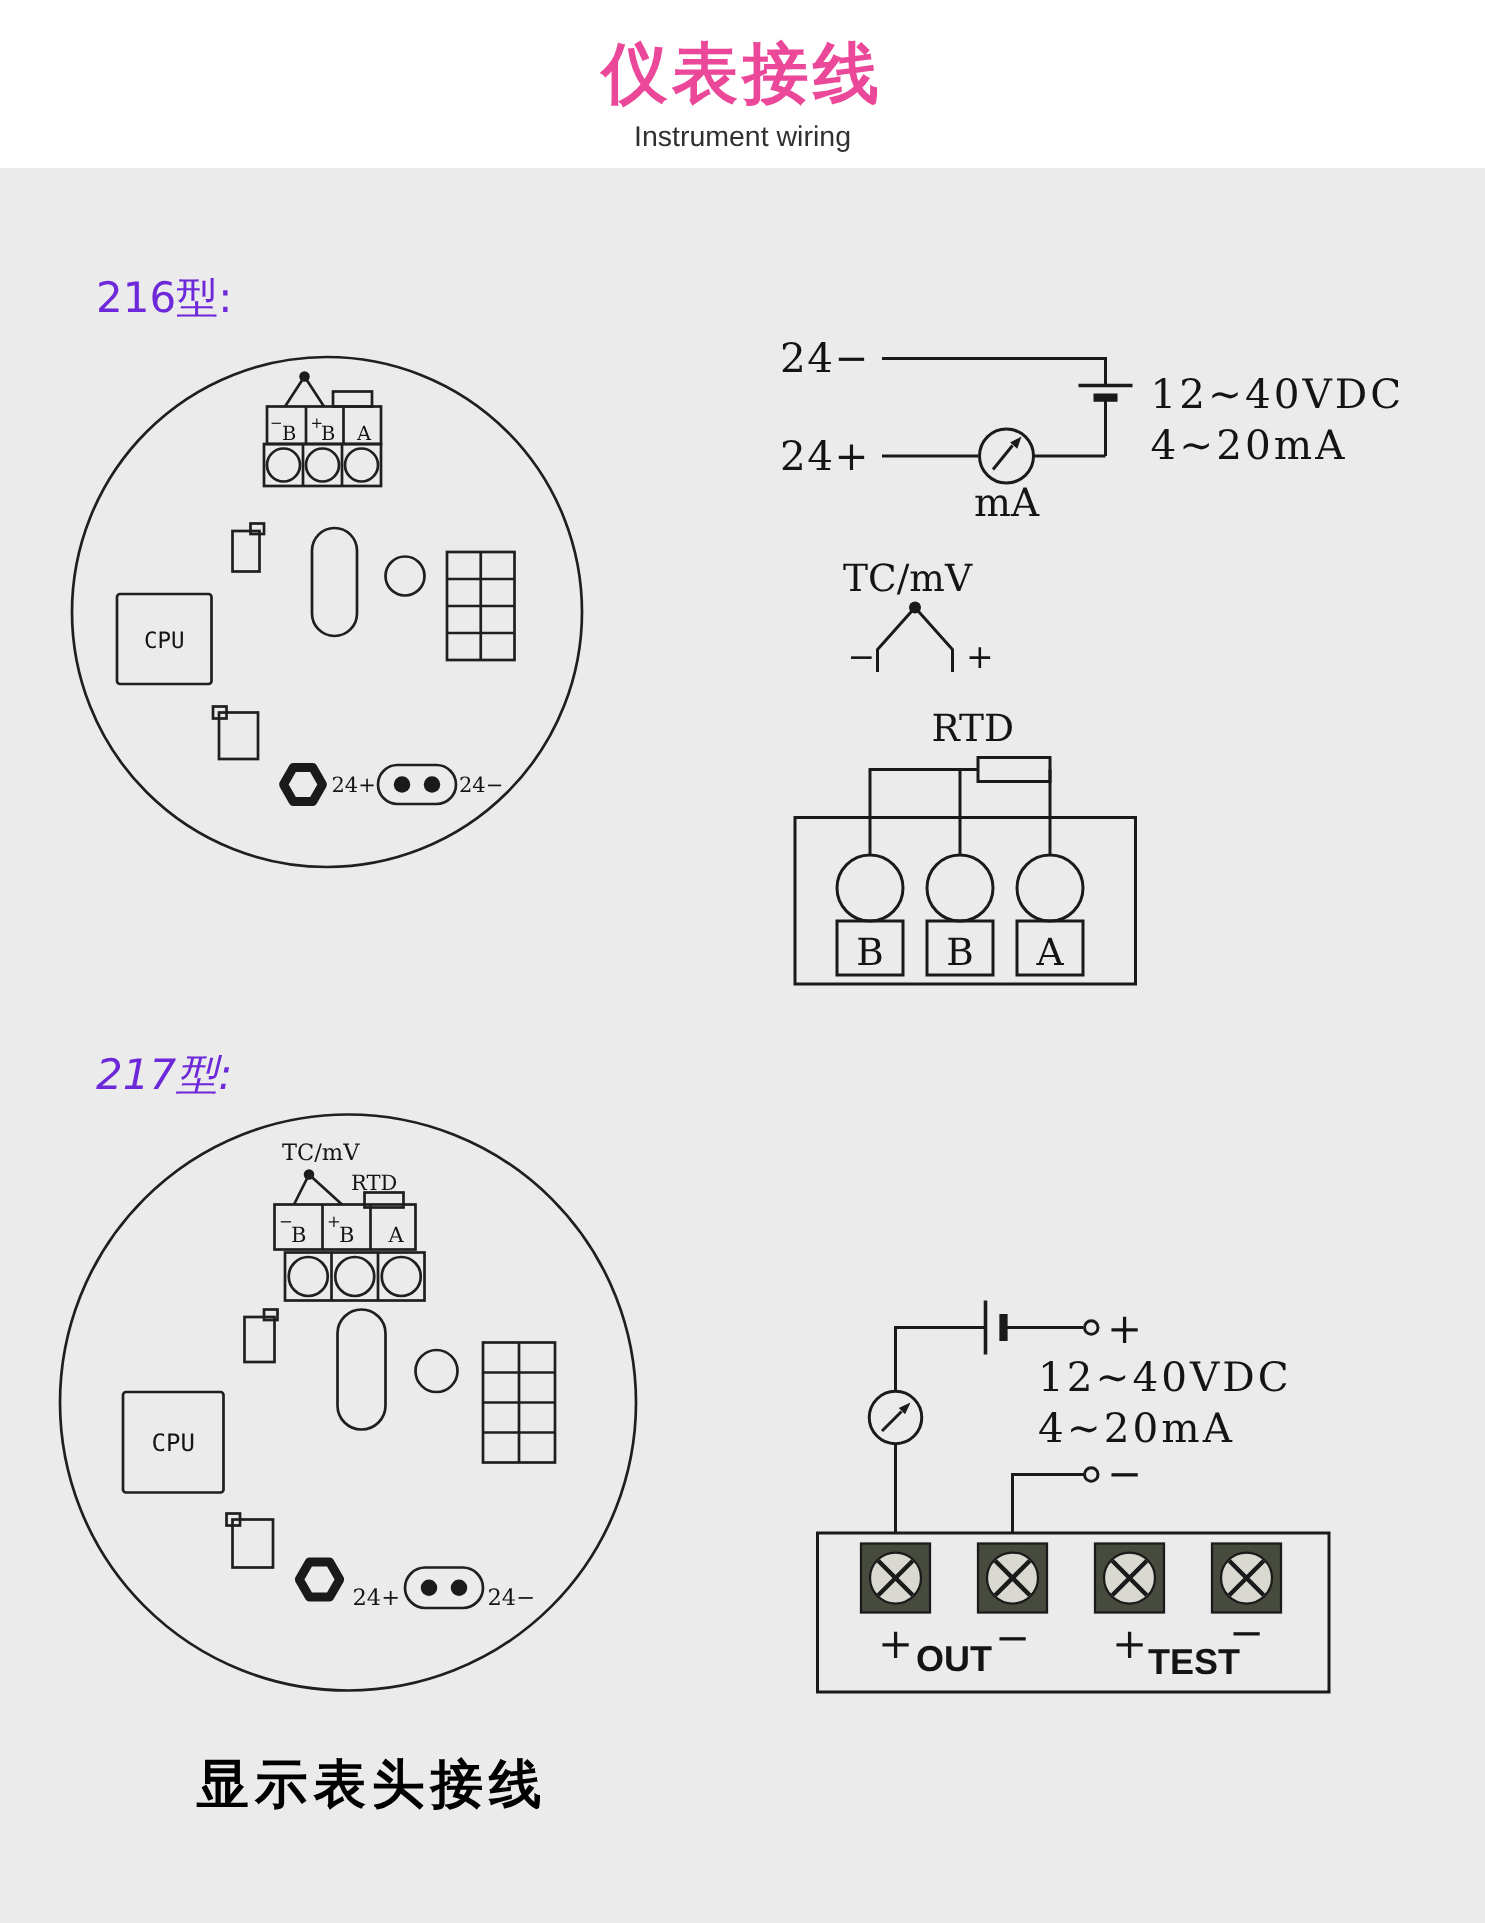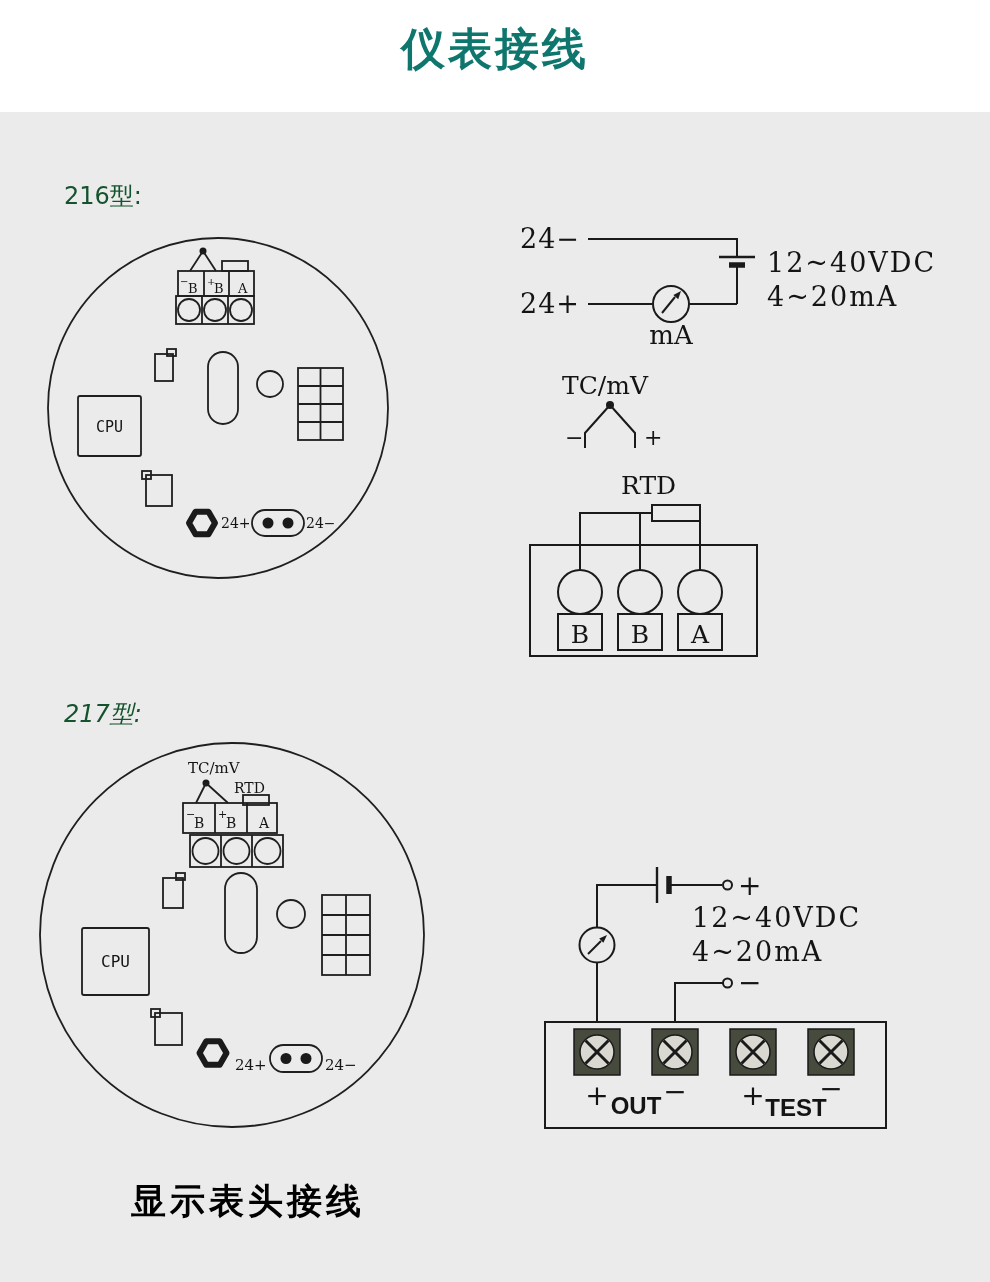--- a/index.html
+++ b/index.html
@@ -1,51 +1,52 @@
 <!DOCTYPE html>
 <html><head>
 <meta charset="utf-8">
 <style>
   * { margin:0; padding:0; box-sizing:border-box; }
   html,body { width:990px; height:1282px; }
   body { background:#ebebeb; font-family:"DejaVu Sans", sans-serif; position:relative; overflow:hidden; }
   .page { position:absolute; inset:0; width:990px; height:1282px; background:#ebebeb; }
 
   .header { position:absolute; top:0; left:0; width:990px; height:112px; background:#ffffff; text-align:center; }
-  .title { font-size:44px; font-weight:900; letter-spacing:3px; color:#0f766e; padding-top:20px; font-family:"DejaVu Sans", sans-serif; }
+  .title { font-size:44px; font-weight:900; letter-spacing:3px; color:#ec4899; padding-top:20px; font-family:"DejaVu Sans", sans-serif; }
   .subtitle { font-size:19px; color:#303030; margin-top:2px; font-family:"Liberation Sans", sans-serif; }
 
-  .model-label { position:absolute; font-size:24px; color:#14532d; font-family:"DejaVu Sans", sans-serif; }
+  .model-label { position:absolute; font-size:28px; color:#6d28d9; font-family:"DejaVu Sans", sans-serif; }
   #label216 { left:64px; top:180px; }
   #label217 { left:64px; top:698px;font-style:italic; }
 
   svg { position:absolute; }
   #board216 { left:33px;  top:223px; }
   #loop216  { left:505px; top:215px; }
   #board217 { left:28px;  top:733px; }
   #output217{ left:535px; top:855px; }
 
   .ln  { stroke:#1f1f1f; stroke-width:1.8; fill:none; }
   .ln2 { stroke:#1a1a1a; stroke-width:2;   fill:none; }
   text { fill:#141414; font-family:"DejaVu Serif", serif; }
   .mono { font-family:"DejaVu Sans Mono", monospace; }
   .sans { font-family:"Liberation Sans", sans-serif; font-weight:600; }
 
   .caption { position:absolute; font-size:35px; font-weight:700; color:#000;
              font-family:"DejaVu Serif", serif; letter-spacing:4px; }
-  #captionLeft  { left:131px; top:1166px;margin-top:12px; }
+  #captionLeft  { left:131px; top:1166px; }
   #captionRight { left:589px; top:1162px; }
 </style>
 </head>
 <body>
 
 <div class="page">
 
   <header class="header">
     <h1 class="title">仪表接线</h1>
+    <div class="subtitle">Instrument wiring</div>
   </header>
 
   <div class="model-label" id="label216">216型:</div>
 
   <svg id="board216" width="380" height="380" viewBox="0 0 380 380">
     <defs>
       <pattern id="hA" width="4.5" height="4.5" patternUnits="userSpaceOnUse" patternTransform="rotate(45)">
         <line x1="0" y1="0" x2="0" y2="4.5" stroke="#2a2a2a" stroke-width="1.5"></line>
       </pattern>
     </defs>

